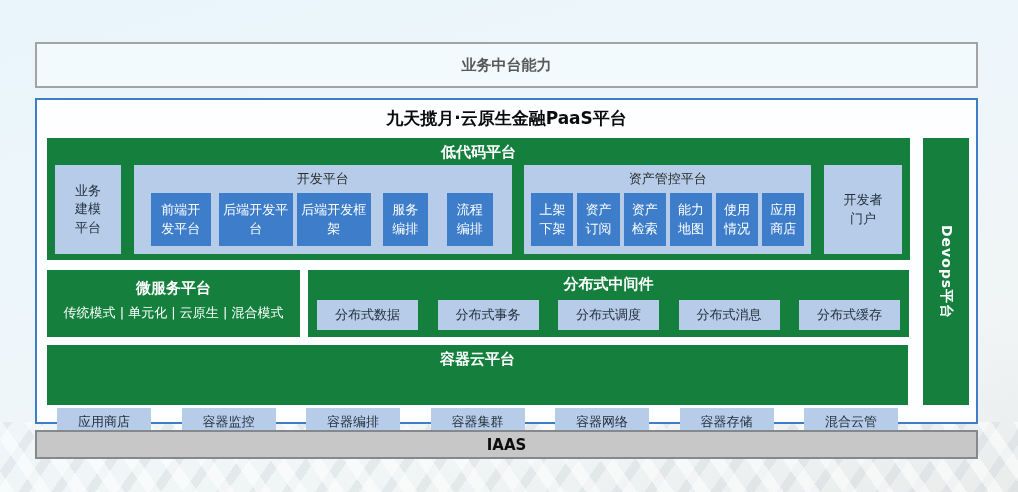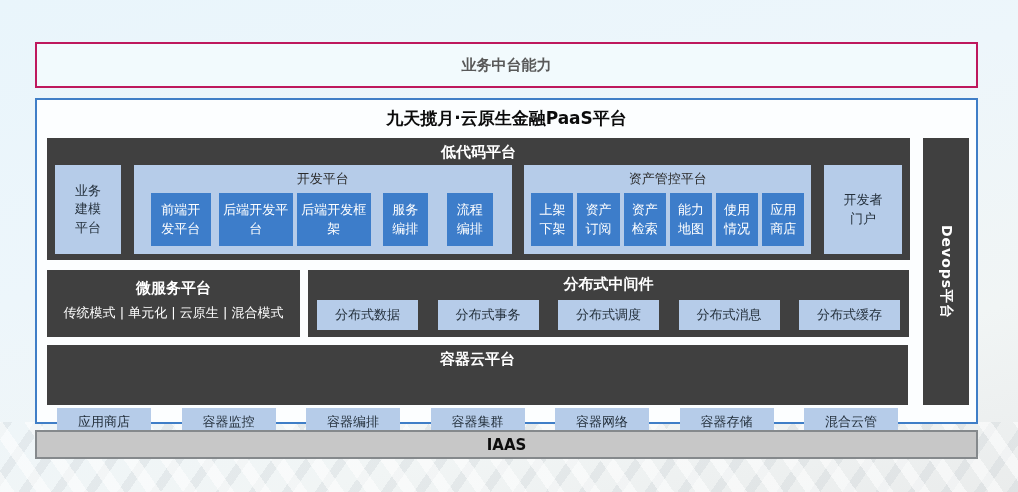--- a/index.html
+++ b/index.html
@@ -19,40 +19,40 @@
       repeating-linear-gradient(-55deg, rgba(196,203,208,.28) 0 9px,  rgba(255,255,255,0) 9px 27px);
     pointer-events: none;
     z-index: 0;
   }
   .abs { position: absolute; }
 
   
   .top-banner {
     left: 35px; top: 42px; width: 943px; height: 46px;
     background: #f2fafd;
-    border: 2px solid #be185d;
+    border: 2px solid #a3a3a3;
     display: flex; align-items: center; justify-content: center;
     font-size: 15px; font-weight: bold; color: #595959;
     z-index: 1;
   }
 
   
   .main-frame {
     left: 35px; top: 98px; width: 943px; height: 326px;
     background: #fcfeff;
     border: 2px solid #3f7ec7;
     z-index: 1;
   }
   .main-title {
     top: 7px; left: 0; width: 100%;
     text-align: center;
     font-size: 17px; font-weight: bold; color: #0b0b0b;
   }
 
-  .blue-panel { background: #404040; }
+  .blue-panel { background: #15803d; }
   .section-title {
     width: 100%; text-align: center;
     color: #ffffff; font-size: 15px; font-weight: bold;
     padding-top: 3px; line-height: 22px;
   }
   .group {
     background: #b6cce9; position: relative;
     color: #2a2f35;
   }
   .group-title {

